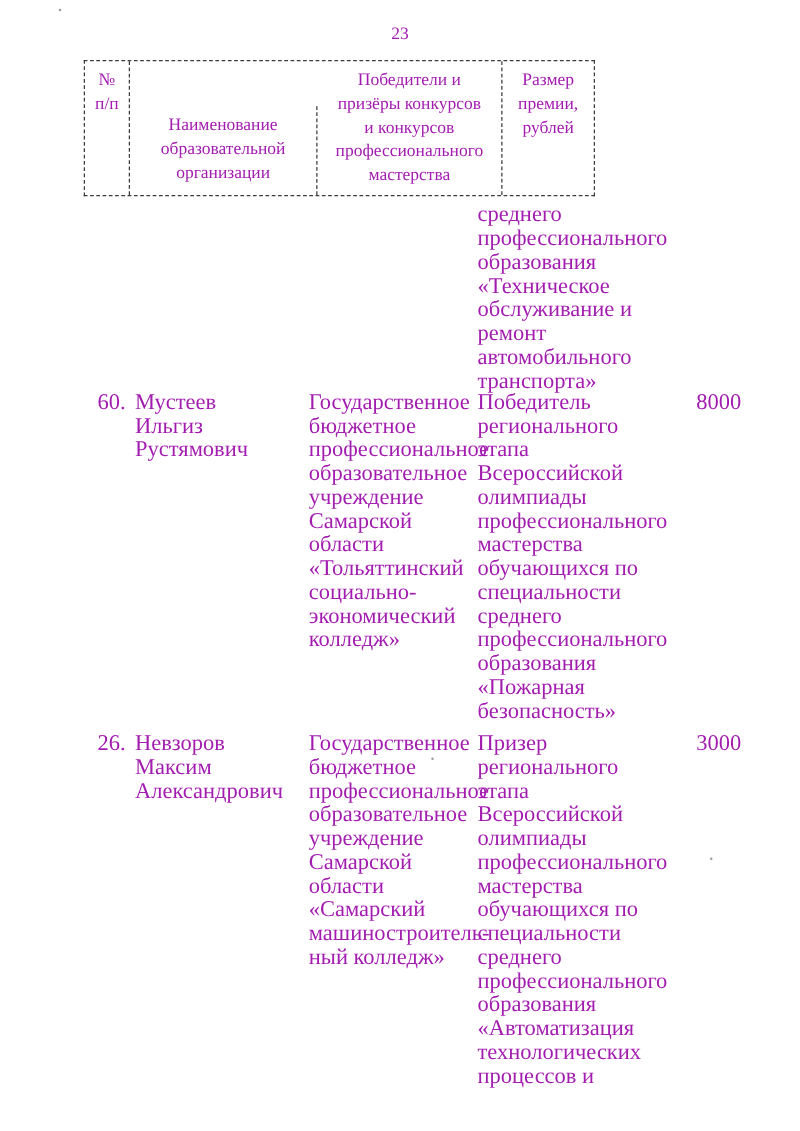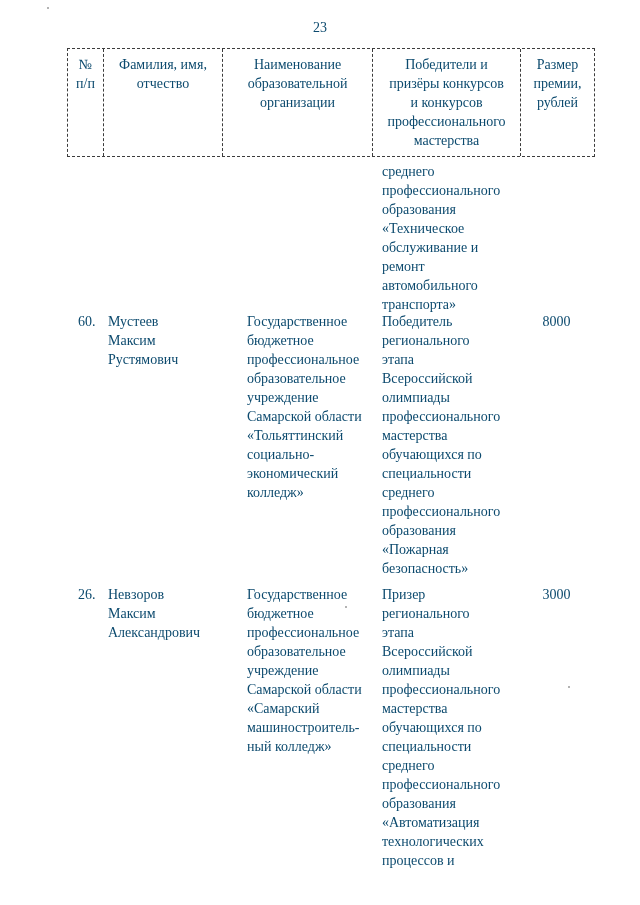--- a/index.html
+++ b/index.html
@@ -1,21 +1,21 @@
 <!DOCTYPE html>
 <html><head>
 <meta charset="utf-8">
 <style>
   html,body{margin:0;padding:0;background:#e8e8e8;}
   .page{
     position:relative;
     width:640px;height:905px;
     background:#ffffff;
     font-family:"Liberation Serif","DejaVu Serif",serif;
-    color:#0c4a6e;
+    color:#a21caf;
     overflow:hidden;
   }
   .pageno{
     position:absolute;top:20px;left:0;right:0;
     text-align:center;font-size:14px;line-height:16px;
   }
   
   .hdr{
     position:absolute;left:67px;top:48px;
     display:flex;align-items:stretch;
@@ -27,56 +27,54 @@
     border-right:1px dashed #3c3c3c;
     padding-top:6px;
     text-align:center;
     font-size:14px;line-height:19px;
     white-space:pre-line;
     overflow:hidden;
   }
   .hcell:last-child{border-right:none;}
   .w-num{width:36px;}
   .w-name{width:119px;}
-  .w-org{width:150px;}
+  .w-org{width:150px;margin-top:36px;}
   .w-award{width:148px;}
   .w-amount{width:73px;}
   
   .row{position:absolute;left:0;width:640px;}
   .cell{
     position:absolute;top:0;
-    font-size:14px;line-height:19px;
+    font-size:18px;line-height:19px;
     white-space:pre-line;
   }
   .c-num{left:78px;width:30px;}
   .c-name{left:108px;width:122px;}
   .c-org{left:247px;width:146px;}
   .c-award{left:382px;width:142px;}
-  .c-amount{left:520px;width:73px;text-align:center;}
+  .c-amount{left:520px;width:73px;text-align:right;}
   .row-cont{top:162px;}
   .row-60{top:312px;}
   .row-61{top:585px;}
   
   .speck{position:absolute;background:#9a9a9a;border-radius:50%;}
   .speck1{left:47px;top:7px;width:2px;height:2px;}
   .speck2{left:345px;top:606px;width:2px;height:2px;}
   .speck3{left:568px;top:686px;width:2px;height:2px;}
 </style>
 </head>
 <body>
 
 <div class="page">
 
   <div class="pageno">23</div>
 
   <div class="hdr">
     <div class="hcell w-num">№
 п/п</div>
-    <div class="hcell w-name">Фамилия, имя,
-отчество</div>
     <div class="hcell w-org">Наименование
 образовательной
 организации</div>
     <div class="hcell w-award">Победители и
 призёры конкурсов
 и конкурсов
 профессионального
 мастерства</div>
     <div class="hcell w-amount">Размер
 премии,
@@ -90,21 +88,21 @@
 «Техническое
 обслуживание и
 ремонт
 автомобильного
 транспорта»</div>
   </div>
 
   <div class="row row-60">
     <div class="cell c-num">60.</div>
     <div class="cell c-name">Мустеев
-Максим
+Ильгиз
 Рустямович</div>
     <div class="cell c-org">Государственное
 бюджетное
 профессиональное
 образовательное
 учреждение
 Самарской области
 «Тольяттинский
 социально-
 экономический

